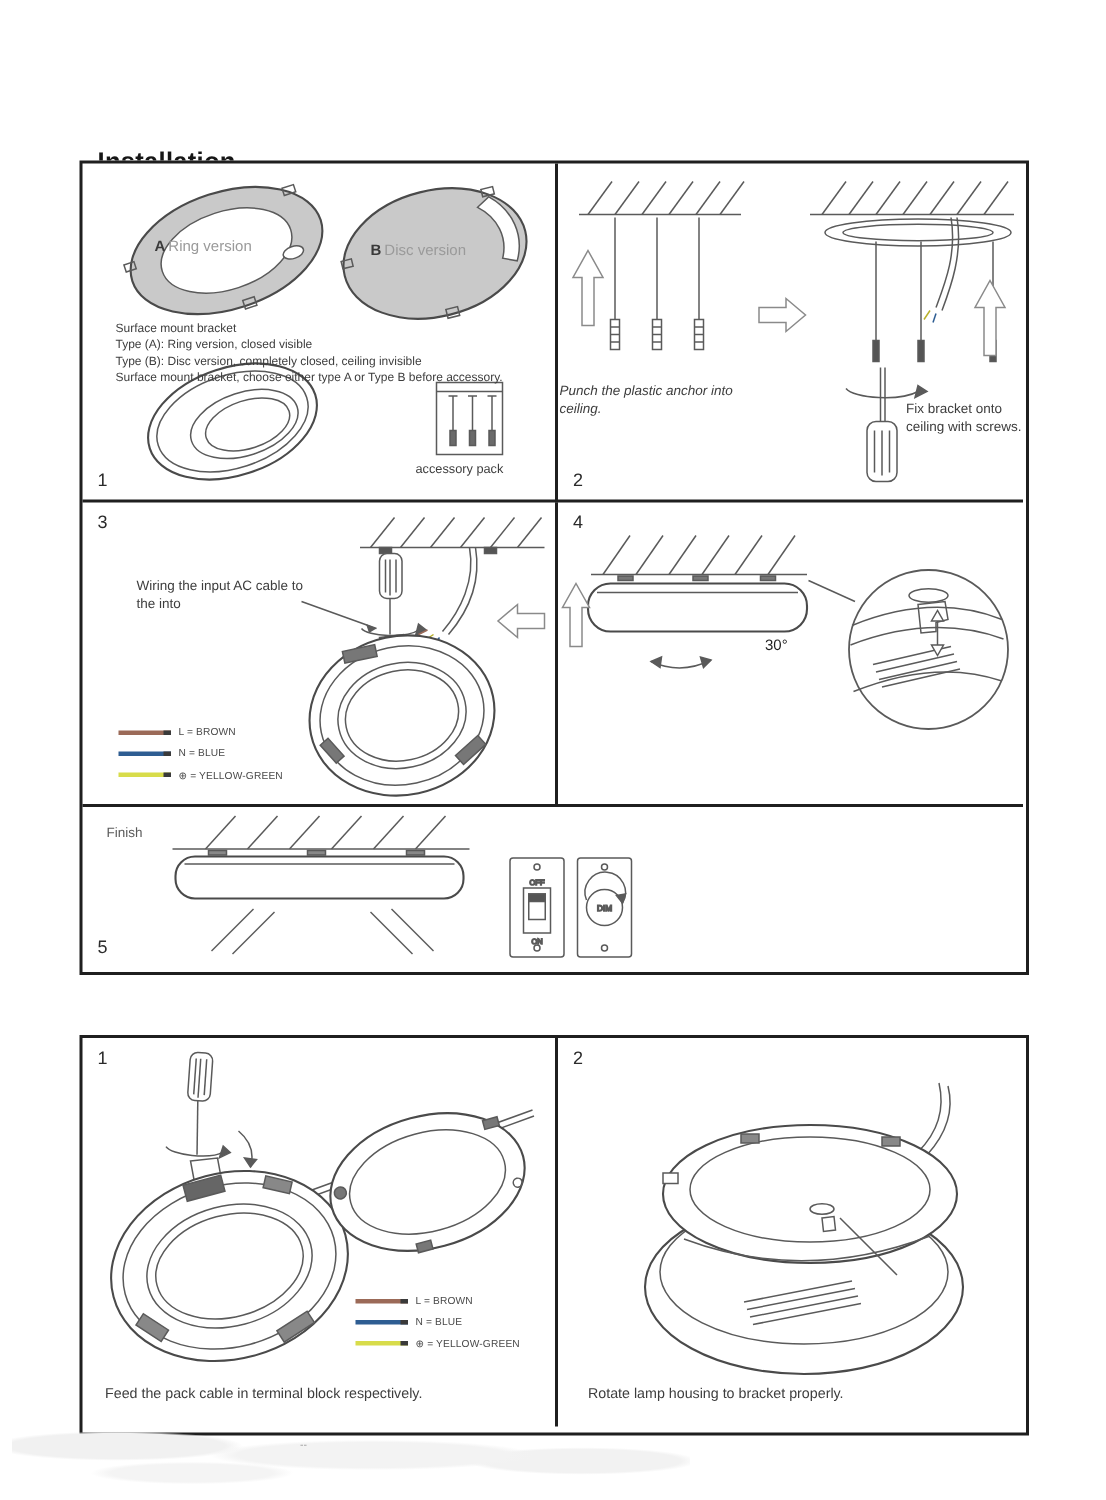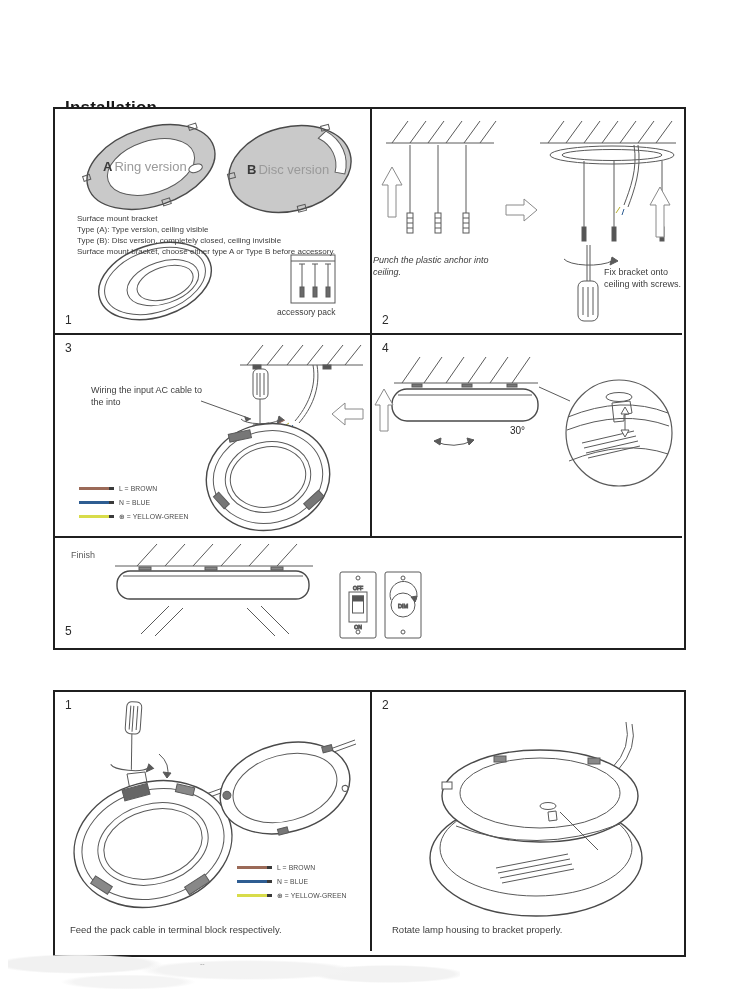--- a/index.html
+++ b/index.html
@@ -14,21 +14,21 @@
   .pnum{position:absolute;font-size:12px;color:#2b2b2b;}
   svg{position:absolute;left:0;top:0;overflow:visible;}
   .ln{stroke:#5a5a5a;fill:none;stroke-width:1;}
   .ln2{stroke:#4a4a4a;fill:none;stroke-width:1.4;}
   .fw{fill:#fff;}
   .fg{fill:#c9c9c9;}
   .arrow{fill:#fff;stroke:#8a8a8a;stroke-width:1;}
   .txt{position:absolute;font-size:8px;line-height:11px;color:#3d3d3d;white-space:nowrap;}
   .cap{position:absolute;font-size:9px;line-height:11.5px;color:#3d3d3d;}
   .cap2{position:absolute;font-size:9.5px;line-height:12px;color:#3d3d3d;white-space:nowrap;}
-  .verlabel{position:absolute;font-size:13px;color:#9a9a9a;white-space:nowrap;}
+  .verlabel{position:absolute;font-size:10px;color:#9a9a9a;white-space:nowrap;}
   .verlabel b{color:#3a3a3a;font-weight:bold;margin-right:2px;}
   .legend{position:absolute;}
   .lrow{display:flex;align-items:center;height:11px;margin-bottom:3px;}
   .lline{display:inline-block;width:30px;height:3px;border-right:5px solid #3a3a3a;margin-right:5px;}
   .llabel{font-size:6.8px;color:#4a4a4a;white-space:nowrap;letter-spacing:.1px;}
   .svgtext{font-family:"Liberation Sans",sans-serif;fill:#3a3a3a;}
   .smudge{position:absolute;left:8px;top:950px;width:452px;height:40px;
     background:
       radial-gradient(ellipse 120px 14px at 70px 14px,#f1f1f1 60%,transparent 70%),
       radial-gradient(ellipse 150px 14px at 240px 20px,#f3f3f3 60%,transparent 72%),
@@ -85,21 +85,21 @@
             <line x1="270" y1="155" x2="276" y2="155"></line>
               <line x1="273" y1="155" x2="273" y2="178"></line>
             <rect x="271" y="178" width="4" height="10" fill="#6a6a6a"></rect>
           </g>
         </g>
       </svg>
       <div class="verlabel" style="left:48px;top:50px;"><b>A</b><span>Ring version</span></div>
       <div class="verlabel" style="left:192px;top:53px;"><b>B</b><span>Disc version</span></div>
       <div class="txt" style="left:22px;top:104px;">
         <div>Surface mount bracket</div>
-        <div>Type (A): Type version, ceiling visible</div>
+        <div>Type (A): Ring version, closed visible</div>
         <div>Type (B): Disc version, completely closed, ceiling invisible</div>
         <div>Surface mount bracket, choose either type A or Type B before accessory.</div>
       </div>
       <div class="txt" style="left:222px;top:198px;font-size:8.5px;">accessory pack</div>
       <div class="pnum" style="left:10px;top:204px;">1</div>
     </div>
 
     <div class="cell bb" style="left:317px;top:0;width:310px;height:226px;">
       <svg width="310" height="226" viewBox="0 0 310 226">
 

